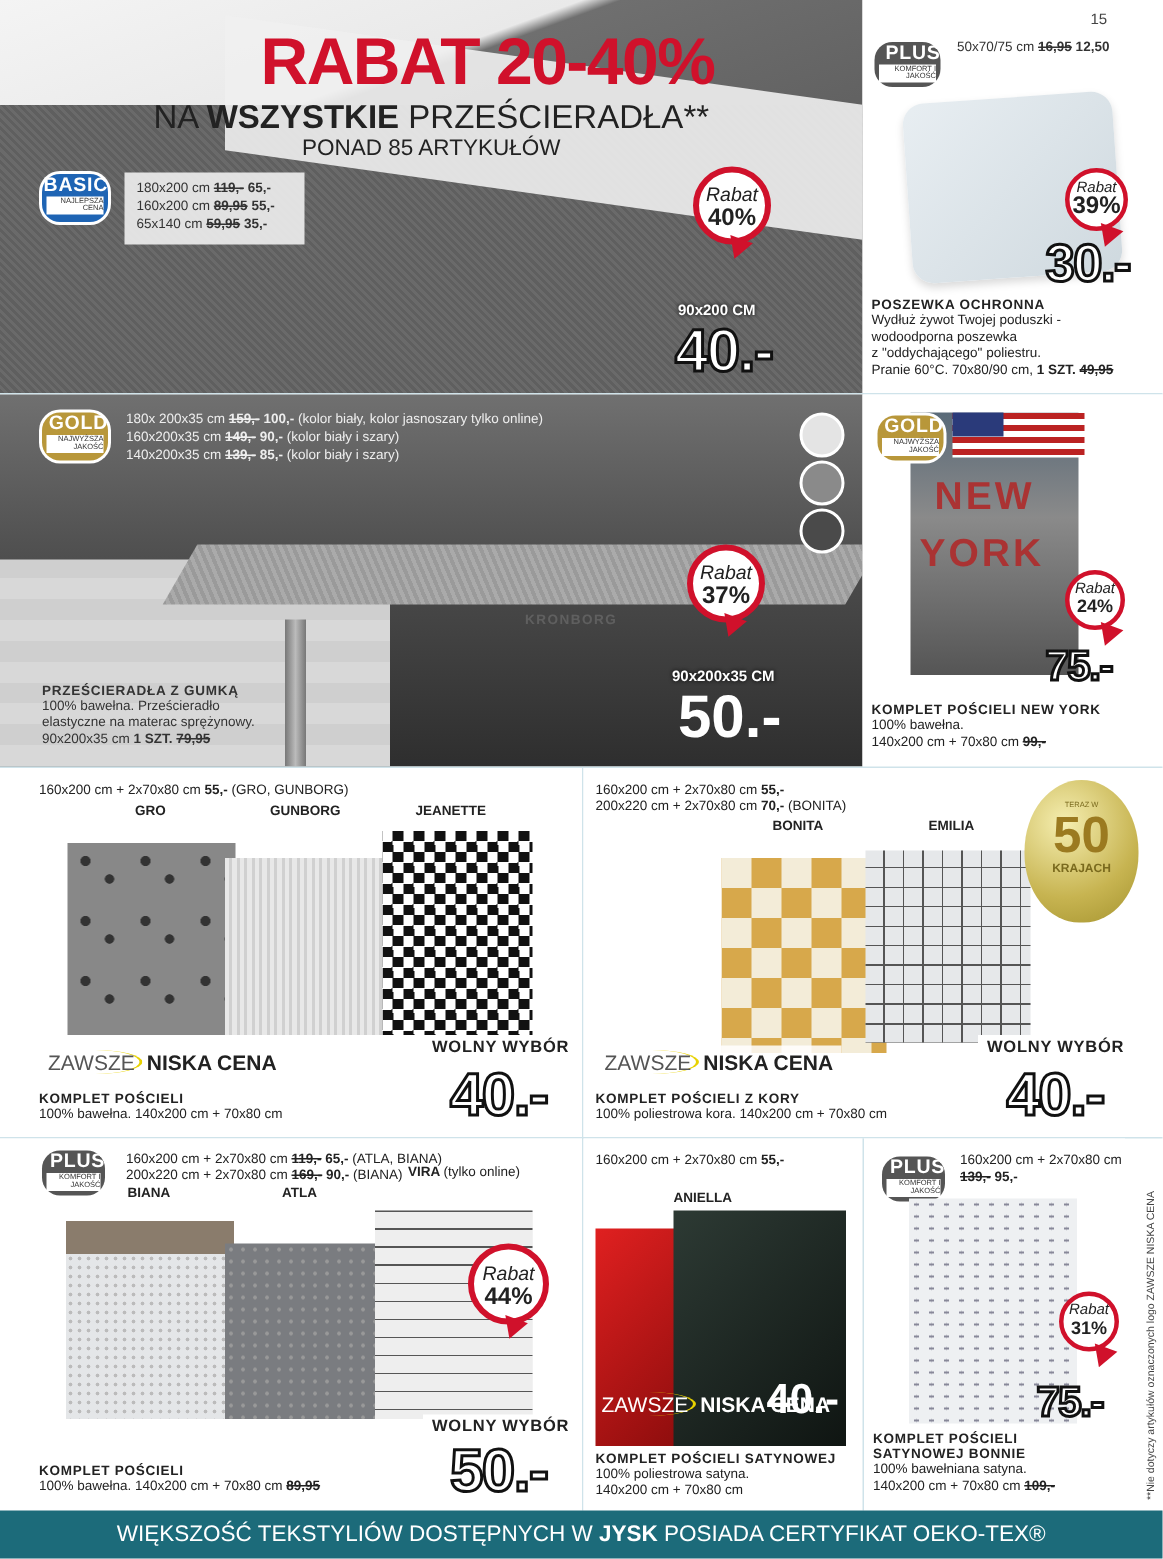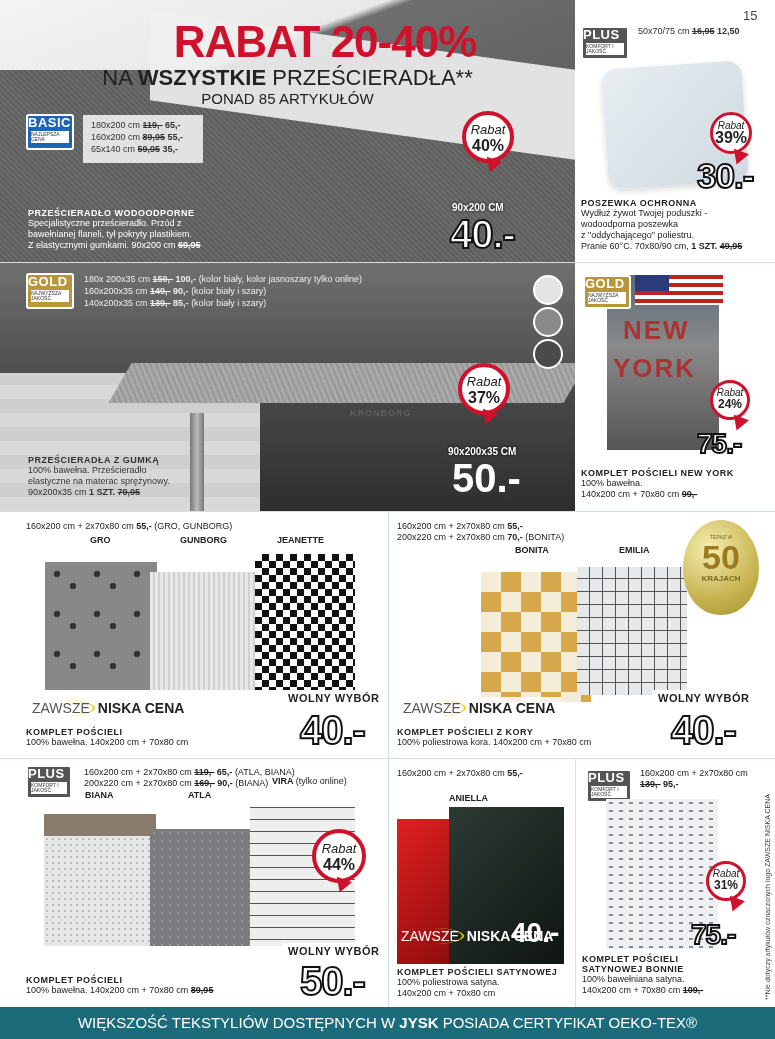--- a/index.html
+++ b/index.html
@@ -2,21 +2,21 @@
 <html><head>
 <meta charset="utf-8">
 <style>
 *{box-sizing:border-box;margin:0;padding:0}
 body{width:775px;height:1039px;position:relative;overflow:hidden;background:#fff;font-family:"Liberation Sans",sans-serif;color:#222}
 .abs{position:absolute}
 .panel{position:absolute;overflow:hidden}
 .strike{text-decoration:line-through;font-weight:bold}
 .bold{font-weight:bold}
 .small{font-size:9px;line-height:11px}
-.badge{position:absolute;border-radius:1px;text-align:left;color:#fff;font-weight:bold;box-shadow:0 0 0 2px #fff}
+.badge{position:absolute;border-radius:12px;text-align:right;color:#fff;font-weight:bold;box-shadow:0 0 0 2px #fff}
 .badge .b1{font-size:13px;line-height:14px;letter-spacing:0.5px}
 .badge .b2{font-size:5px;line-height:5px;background:#fff;color:#333;margin:1px 3px 2px;padding:1px 0;font-weight:normal}
 .basic{background:#1e64b4}
 .gold{background:#b8973a}
 .plus{background:#555}
 .bubble{position:absolute;border:4px solid #d0112b;border-radius:50%;background:#fff;text-align:center;color:#222}
 .bubble::after{content:"";position:absolute;bottom:-14px;left:18px;border-left:8px solid transparent;border-right:8px solid transparent;border-top:14px solid #d0112b;transform:rotate(20deg)}
 .bubble .r1{font-style:italic;font-size:13px;line-height:14px;display:block}
 .bubble .r2{font-weight:bold;font-size:16px;line-height:17px;display:block}
 .price-white{color:#fff;font-weight:bold;text-shadow:0 0 3px #000}
@@ -45,36 +45,30 @@
 
   <div class="badge basic" style="left:28px;top:116px;width:44px;height:32px">
     <div class="b1">BASIC</div>
     <div class="b2">NAJLEPSZA CENA</div>
   </div>
   <div class="abs" style="left:83px;top:115px;width:120px;height:48px;background:rgba(240,240,240,0.9);padding:4px 8px;font-size:9px;line-height:12px;color:#333">
     <div><span>180x200 cm</span> <span class="strike">119,-</span> <span class="bold">65,-</span></div>
     <div><span>160x200 cm</span> <span class="strike">89,95</span> <span class="bold">55,-</span></div>
     <div><span>65x140 cm</span> <span class="strike">59,95</span> <span class="bold">35,-</span></div>
   </div>
-  <div class="abs" style="left:28px;top:208px;color:#fff">
-    <div class="title">PRZEŚCIERADŁO WODOODPORNE</div>
-    <div class="desc">Specjalistyczne prześcieradło. Przód z</div>
-    <div class="desc">bawełnianej flaneli, tył pokryty plastikiem.</div>
-    <div class="desc"><span>Z elastycznymi gumkami. 90x200 cm </span><span class="strike">69,95</span></div>
-  </div>
   <div class="bubble" style="left:462px;top:111px;width:52px;height:52px;padding-top:8px">
     <span class="r1">Rabat</span>
     <span class="r2">40%</span>
   </div>
   <div class="abs price-white" style="left:452px;top:202px;font-size:10px">90x200 CM</div>
   <div class="abs price-outline" style="left:450px;top:212px;font-size:40px;line-height:44px;color:#fff">40.-</div>
 </div>
 
 <div class="panel" style="left:575px;top:0;width:200px;height:262px;background:#fff">
-  <div class="abs" style="left:168px;top:8px;font-size:13px;color:#444">15</div>
+  <div class="abs" style="left:152px;top:8px;font-size:10px;color:#444">15</div>
   <div class="badge plus" style="left:8px;top:28px;width:44px;height:30px">
     <div class="b1">PLUS</div>
     <div class="b2">KOMFORT I JAKOŚĆ</div>
   </div>
   <div class="abs" style="left:63px;top:26px;font-size:9px;color:#333">
     <span>50x70/75 cm </span><span class="strike">16,95</span> <span class="bold">12,50</span>
   </div>
   <div class="abs" style="left:30px;top:65px;width:140px;height:120px;background:linear-gradient(135deg,#e8eef2,#cfd9df);border-radius:14px;transform:rotate(-4deg);box-shadow:0 3px 6px rgba(0,0,0,0.15)"></div>
   <div class="bubble" style="left:135px;top:112px;width:42px;height:42px;border-width:3px;padding-top:5px">
     <span class="r1" style="font-size:10px;line-height:11px">Rabat</span>

